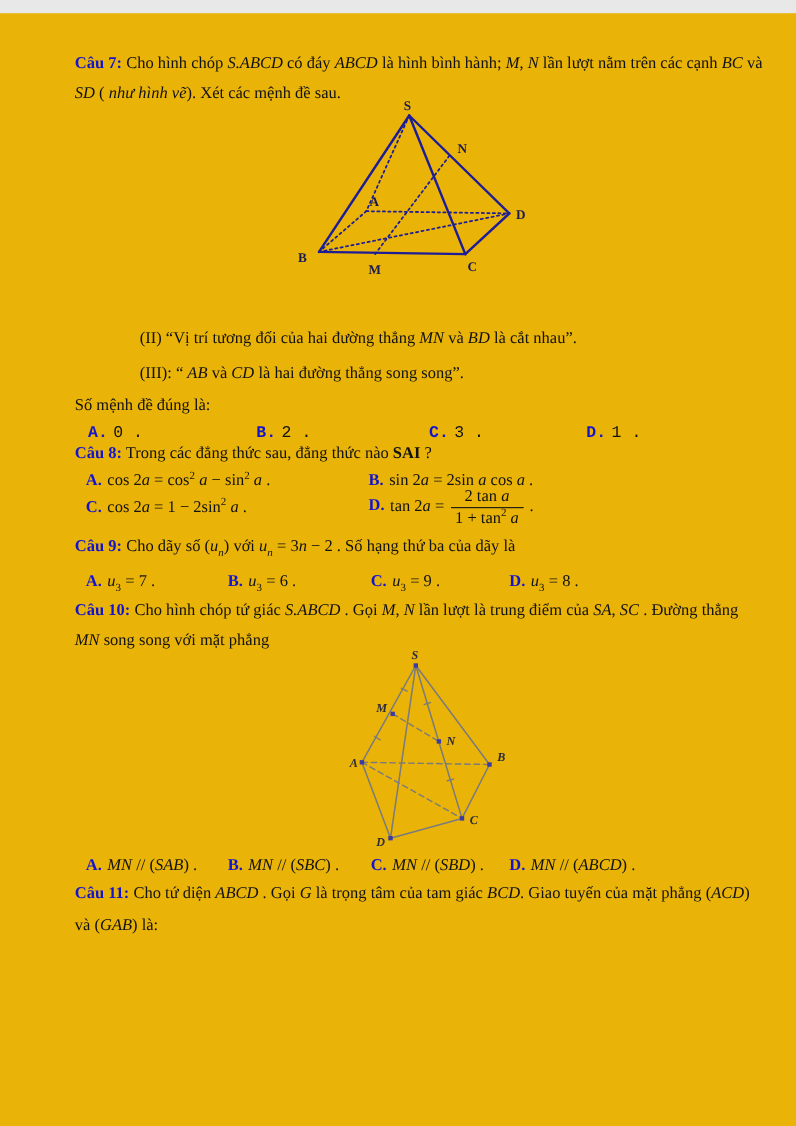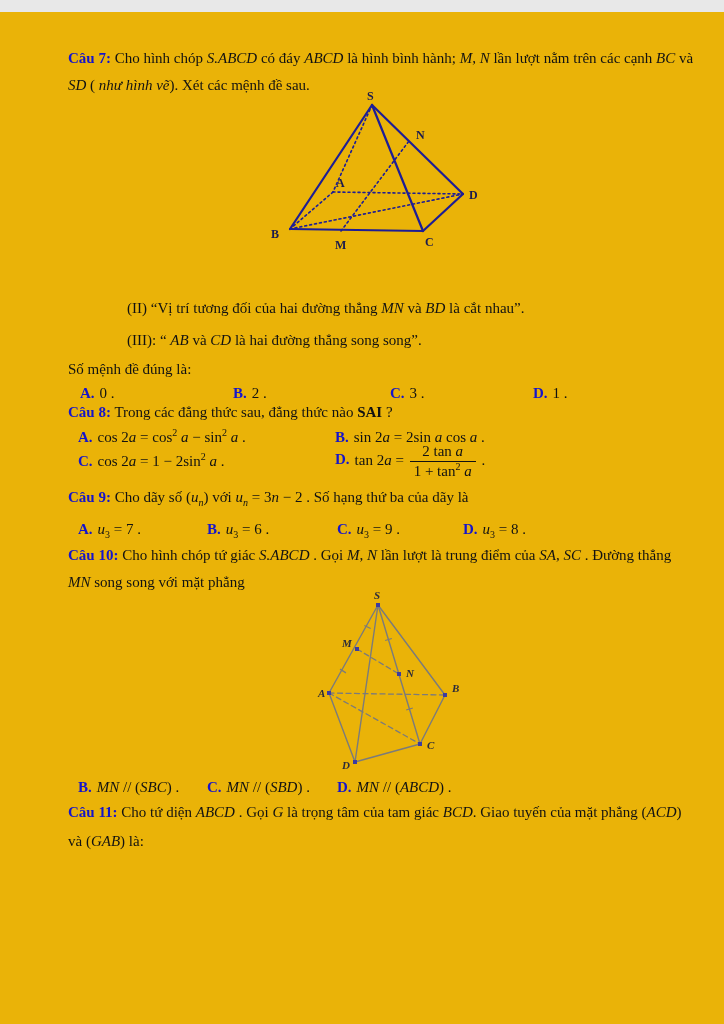--- a/index.html
+++ b/index.html
@@ -5,21 +5,21 @@
   html,body{margin:0;padding:0;background:#e8e8e8;}
   .page{position:relative;width:724px;height:1024px;margin:12px auto;background:#eab308;
         font-family:"Liberation Serif",serif;font-size:15px;color:#121212;overflow:hidden;}
   .block{position:absolute;left:68px;width:626px;line-height:27px;}
   .i{font-style:italic;}
   .b{font-weight:bold;}
   .sup{font-size:10px;vertical-align:super;line-height:0;}
   .sub{font-size:10px;vertical-align:sub;line-height:0;}
   .qlabel{color:#1414cc;font-weight:bold;}
   .okey{color:#1414cc;font-weight:bold;margin-right:5px;}
-  .row4a{display:grid;grid-template-columns:153px 157px 143px 1fr;padding-left:12px;box-sizing:border-box;}
+  .row4a{display:grid;grid-template-columns:153px 157px 143px 1fr;padding-left:12px;box-sizing:border-box;font-family:Liberation Mono, monospace;}
   .row4b{display:grid;grid-template-columns:129px 130px 126px 1fr;padding-left:10px;box-sizing:border-box;}
   .row2{display:grid;grid-template-columns:257px 1fr;padding-left:10px;box-sizing:border-box;}
   .vcenter{align-items:center;height:46px;}
   .frac{display:inline-block;text-align:center;vertical-align:middle;line-height:1.25;margin:0 2px;}
   .frac .num{display:block;border-bottom:1.2px solid #121212;padding:0 4px;text-align:center;}
   .frac .den{display:block;padding:0 4px;}
   .statement{line-height:32px;}
   .footer{position:absolute;top:1014px;right:16px;line-height:20px;}
   #fig1,#fig2{position:absolute;}
   #fig1 text{font-family:"Liberation Serif",serif;font-weight:bold;font-size:12px;}
@@ -126,20 +126,21 @@
       <text x="76" y="10" fill="#2c2c3a">S</text>
       <text x="44" y="58" fill="#2c2c3a">M</text>
       <text x="108" y="88" fill="#2c2c3a">N</text>
       <text x="20" y="108" fill="#2c2c3a">A</text>
       <text x="154" y="103" fill="#2c2c3a">B</text>
       <text x="129" y="160" fill="#2c2c3a">C</text>
       <text x="44" y="180" fill="#2c2c3a">D</text>
     </svg>
 
   <div class="block row4b" style="top:762px">
+    <div class="option"><span class="okey">A.</span><span><span class="i">MN</span><span> // (</span><span class="i">SAB</span><span>) .</span></span></div>
     <div class="option"><span class="okey">B.</span><span><span class="i">MN</span><span> // (</span><span class="i">SBC</span><span>) .</span></span></div>
     <div class="option"><span class="okey">C.</span><span><span class="i">MN</span><span> // (</span><span class="i">SBD</span><span>) .</span></span></div>
     <div class="option"><span class="okey">D.</span><span><span class="i">MN</span><span> // (</span><span class="i">ABCD</span><span>) .</span></span></div>
   </div>
 
   <div class="block" style="top:786px;line-height:29px">
     <span class="qlabel">Câu 11:</span>
     <span><span>Cho tứ diện </span><span class="i">ABCD</span><span> . Gọi </span><span class="i">G</span><span> là trọng tâm của tam giác </span><span class="i">BCD</span><span>. Giao tuyến của mặt phẳng (</span><span class="i">ACD</span><span>)</span><span> và (</span><span class="i">GAB</span><span>) là:</span></span>
   </div>
 

